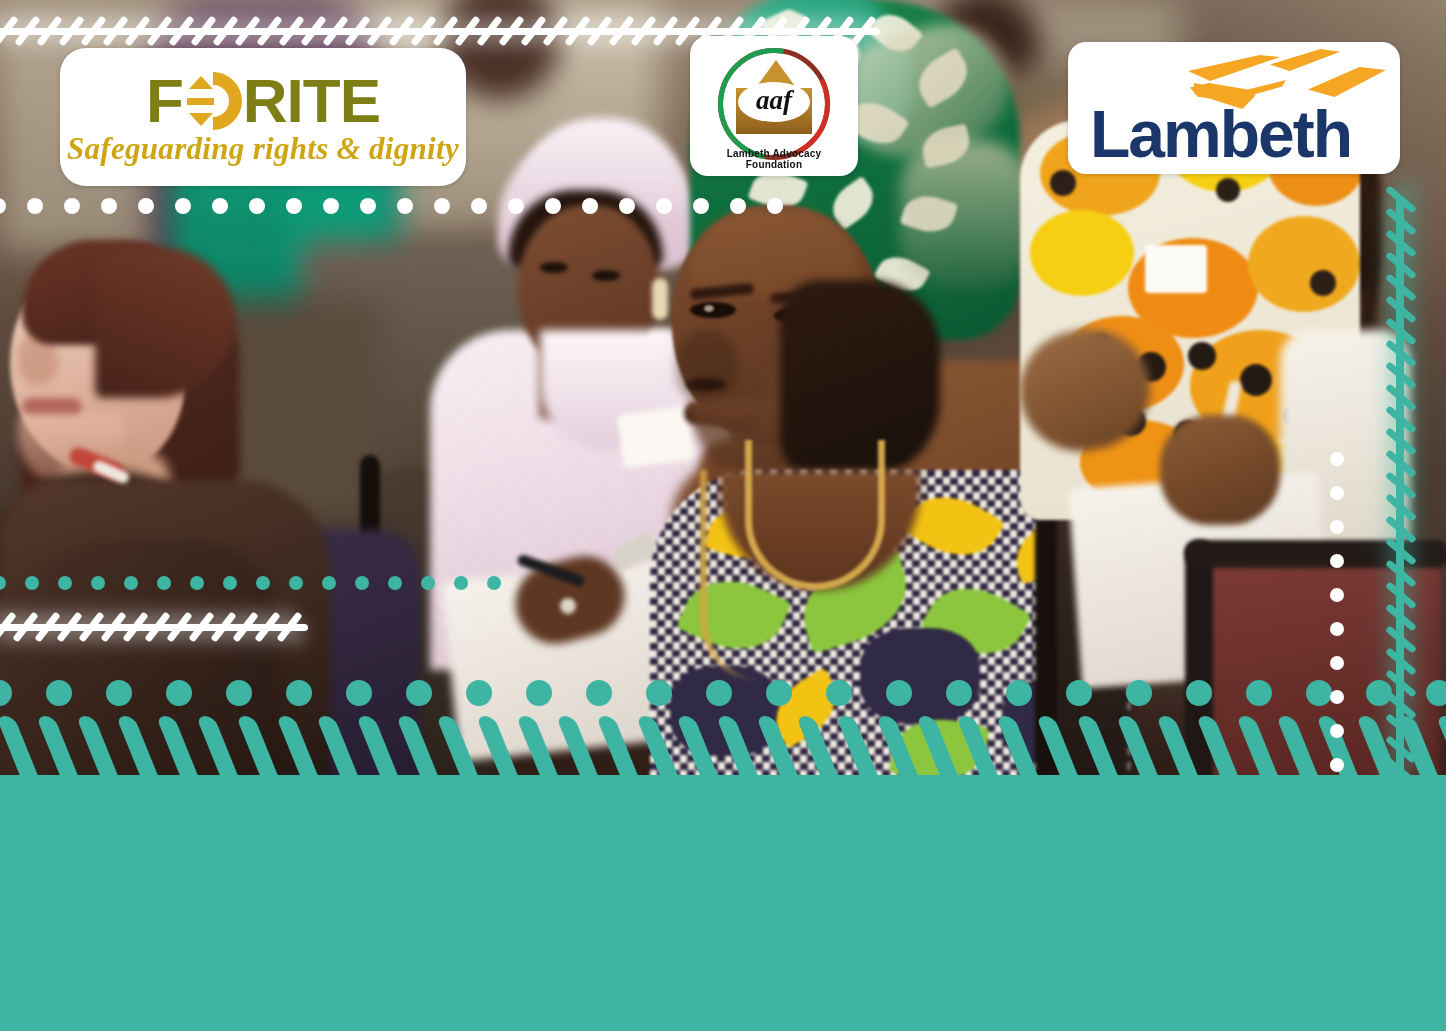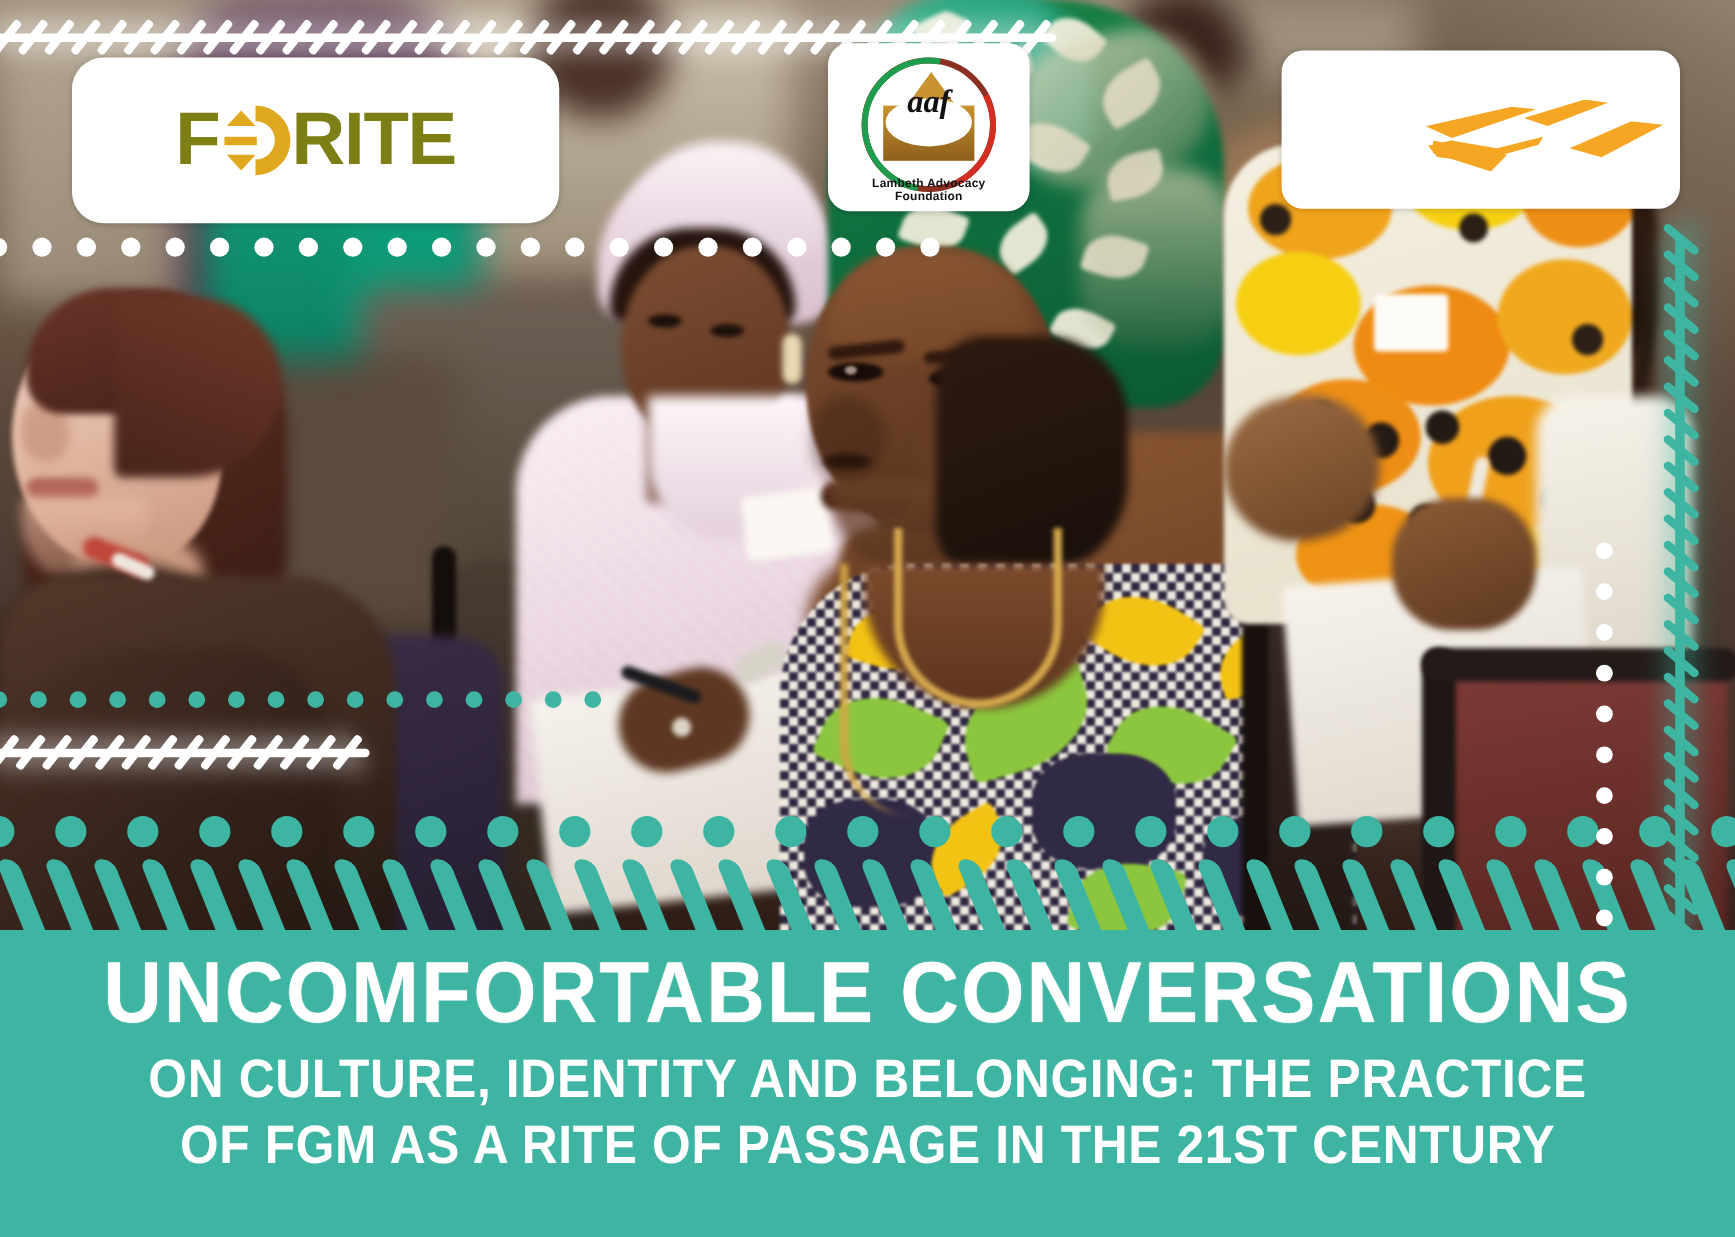--- a/index.html
+++ b/index.html
@@ -213,21 +213,21 @@
   .fw-tag{font-family:"Liberation Serif", serif;font-style:italic;font-weight:700;font-size:31px;color:#cfa513;margin-top:-4px;letter-spacing:0.3px;}
 
   
   .aaf{position:relative;width:140px;height:124px;}
   .aaf-ring{position:absolute;left:14px;top:4px;width:112px;height:112px;border-radius:50%;border:5px solid #8c2f23;}
   .aaf-ring-g{position:absolute;left:14px;top:4px;width:112px;height:112px;border-radius:50%;border:5px solid transparent;border-left-color:#1f9d4e;border-top-color:#1f9d4e;transform:rotate(-35deg);}
   .aaf-ring-r{position:absolute;left:14px;top:4px;width:112px;height:112px;border-radius:50%;border:5px solid transparent;border-right-color:#d32e22;transform:rotate(18deg);}
   .aaf-roof{position:absolute;left:40px;top:16px;width:0;height:0;border-left:32px solid transparent;border-right:32px solid transparent;border-bottom:44px solid #c8922f;}
   .aaf-roof2{position:absolute;left:32px;top:44px;width:76px;height:46px;background:linear-gradient(180deg,#c8922f,#8d5f1c);}
   .aaf-ell{position:absolute;left:34px;top:38px;width:72px;height:40px;border-radius:50%;background:#fff;}
-  .aaf-aal{position:absolute;left:34px;top:18px;width:72px;height:44px;display:flex;align-items:center;justify-content:center;
+  .aaf-aal{position:absolute;left:34px;top:34px;width:72px;height:44px;display:flex;align-items:center;justify-content:center;
      font-family:"Liberation Serif", serif;font-style:italic;font-weight:700;font-size:27px;color:#111;}
   .aaf-txt{position:absolute;left:0;bottom:-2px;width:140px;text-align:center;font-size:10px;font-weight:700;color:#111;letter-spacing:.2px;}
 
   
   .lam-wave{position:relative;width:190px;height:50px;margin-left:120px;}
   .lam-word{font-family:"Liberation Sans", sans-serif;font-weight:700;font-size:66px;color:#1b3668;letter-spacing:-2px;line-height:1;margin-left:22px;margin-top:2px;}
   .lw{position:absolute;background:#f5a623;}
   .lw1{left:0;top:6px;width:92px;height:26px;clip-path:polygon(0 62%,78% 0,100% 8%,24% 100%);}
   .lw2{left:82px;top:0px;width:70px;height:22px;clip-path:polygon(0 70%,72% 0,100% 12%,28% 100%);}
   .lw3{left:120px;top:18px;width:78px;height:30px;clip-path:polygon(0 75%,66% 0,100% 10%,34% 100%);}
@@ -691,37 +691,33 @@
         <i style="width: 14px; height: 14px; background: rgb(255, 255, 255); flex: 0 0 auto;"></i>
         <i style="width: 14px; height: 14px; background: rgb(255, 255, 255); flex: 0 0 auto;"></i>
         <i style="width: 14px; height: 14px; background: rgb(255, 255, 255); flex: 0 0 auto;"></i>
         <i style="width: 14px; height: 14px; background: rgb(255, 255, 255); flex: 0 0 auto;"></i>
         <i style="width: 14px; height: 14px; background: rgb(255, 255, 255); flex: 0 0 auto;"></i>
       </div>
   </div>
 
   <div class="band"></div>
 
-  <div class="titlewrap">
-    <div class="t-main">UNCOMFORTABLE CONVERSATIONS</div>
-    <div class="t-sub">ON CULTURE, IDENTITY AND BELONGING: THE PRACTICE</div>
-    <div class="t-sub">OF FGM AS A RITE OF PASSAGE IN THE 21ST CENTURY</div>
-  </div>
 
   <div class="logo-card" id="logo-forward">
     <div class="fw-line">
       <span class="fw-txt">F</span>
       <span class="fw-o">
         <span class="cres"></span>
           <span class="tri-u"></span>
           <span class="tri-d"></span>
           <span class="bar"></span>
       </span>
       <span class="fw-txt">RITE</span>
     </div>
+    <div class="fw-tag">Safeguarding rights &amp; dignity</div>
   </div>
 
   <div class="logo-card" id="logo-aaf">
     <div class="aaf">
       <div class="aaf-ring"></div>
       <div class="aaf-ring-g"></div>
       <div class="aaf-ring-r"></div>
       <div class="aaf-roof"></div>
       <div class="aaf-roof2"></div>
       <div class="aaf-ell"></div>
@@ -731,15 +727,16 @@
   </div>
 
   <div class="logo-card" id="logo-lambeth">
     <div class="lam-wave">
       <span class="lw lw1"></span>
         <span class="lw lw2"></span>
         <span class="lw lw3"></span>
       <span class="lw lw4"></span>
         <span class="lw lw5"></span>
     </div>
+    <div class="lam-word">Lambeth</div>
   </div>
 
 </div>
 
 </body></html>

